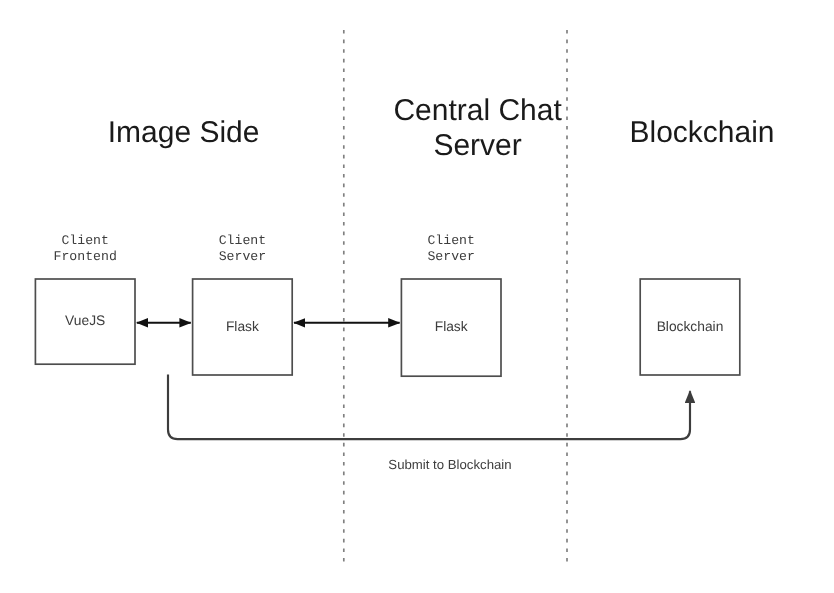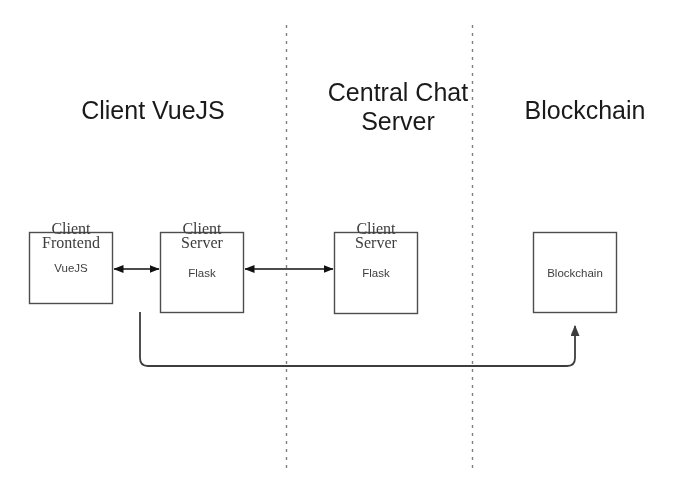--- a/index.html
+++ b/index.html
@@ -39,26 +39,25 @@
     text-align: center;
     font-size: 25px;
     line-height: 29px;
     color: #1a1a1a;
     font-family: "Liberation Sans", sans-serif;
     white-space: pre-line;
   }
   .box-caption {
     position: absolute;
     text-align: center;
-    font-size: 16px;
+    font-size: 11px;
     line-height: 14px;
     color: #3d3d3d;
-    font-family: Liberation Serif, serif;
+    font-family: Liberation Mono, monospace;
     white-space: pre-line;
-    margin-top: 28px;
   }
   .box-label {
     position: absolute;
     text-align: center;
     font-size: 11.5px;
     color: #3d3d3d;
     font-family: "Liberation Sans", sans-serif;
     display: flex;
     align-items: center;
     justify-content: center;
@@ -101,32 +100,33 @@
 
     <line x1="114" y1="269" x2="159" y2="269" stroke="#111111" stroke-width="1.6" marker-start="url(#arrow-start)" marker-end="url(#arrow-end)"></line>
 
     <line x1="245" y1="269" x2="333" y2="269" stroke="#111111" stroke-width="1.6" marker-start="url(#arrow-start)" marker-end="url(#arrow-end)"></line>
 
     <path d="M140,312 L140,358 Q140,366 148,366 L567,366 Q575,366 575,358 L575,326" fill="none" stroke="#3d3d3d" stroke-width="1.8" marker-end="url(#arrow-up)"></path>
   </svg>
 
   <div class="overlay">
 
-    <div class="section-title" style="left:18px; top:96px; width:270px;">Client VueJS</div>
+    <div class="section-title" style="left:18px; top:96px; width:270px;">Image Side</div>
     <div class="section-title" style="left:308px; top:78px; width:180px;">Central Chat
 Server</div>
     <div class="section-title" style="left:478px; top:96px; width:214px;">Blockchain</div>
 
     <div class="box-caption" style="left:29px; top:194px; width:84px;">Client
 Frontend</div>
     <div class="box-caption" style="left:160px; top:194px; width:84px;">Client
 Server</div>
     <div class="box-caption" style="left:334px; top:194px; width:84px;">Client
 Server</div>
 
     <div class="box-label" style="left:29px; top:232px; width:84px; height:72px;">VueJS</div>
     <div class="box-label" style="left:160px; top:232px; width:84px; height:81px;">Flask</div>
     <div class="box-label" style="left:334px; top:232px; width:84px; height:82px;">Flask</div>
     <div class="box-label" style="left:533px; top:232px; width:84px; height:81px;">Blockchain</div>
 
+    <div class="edge-label" style="left:300px; top:381px; width:150px;">Submit to Blockchain</div>
 
   </div>
 </div>
 
 </body></html>

